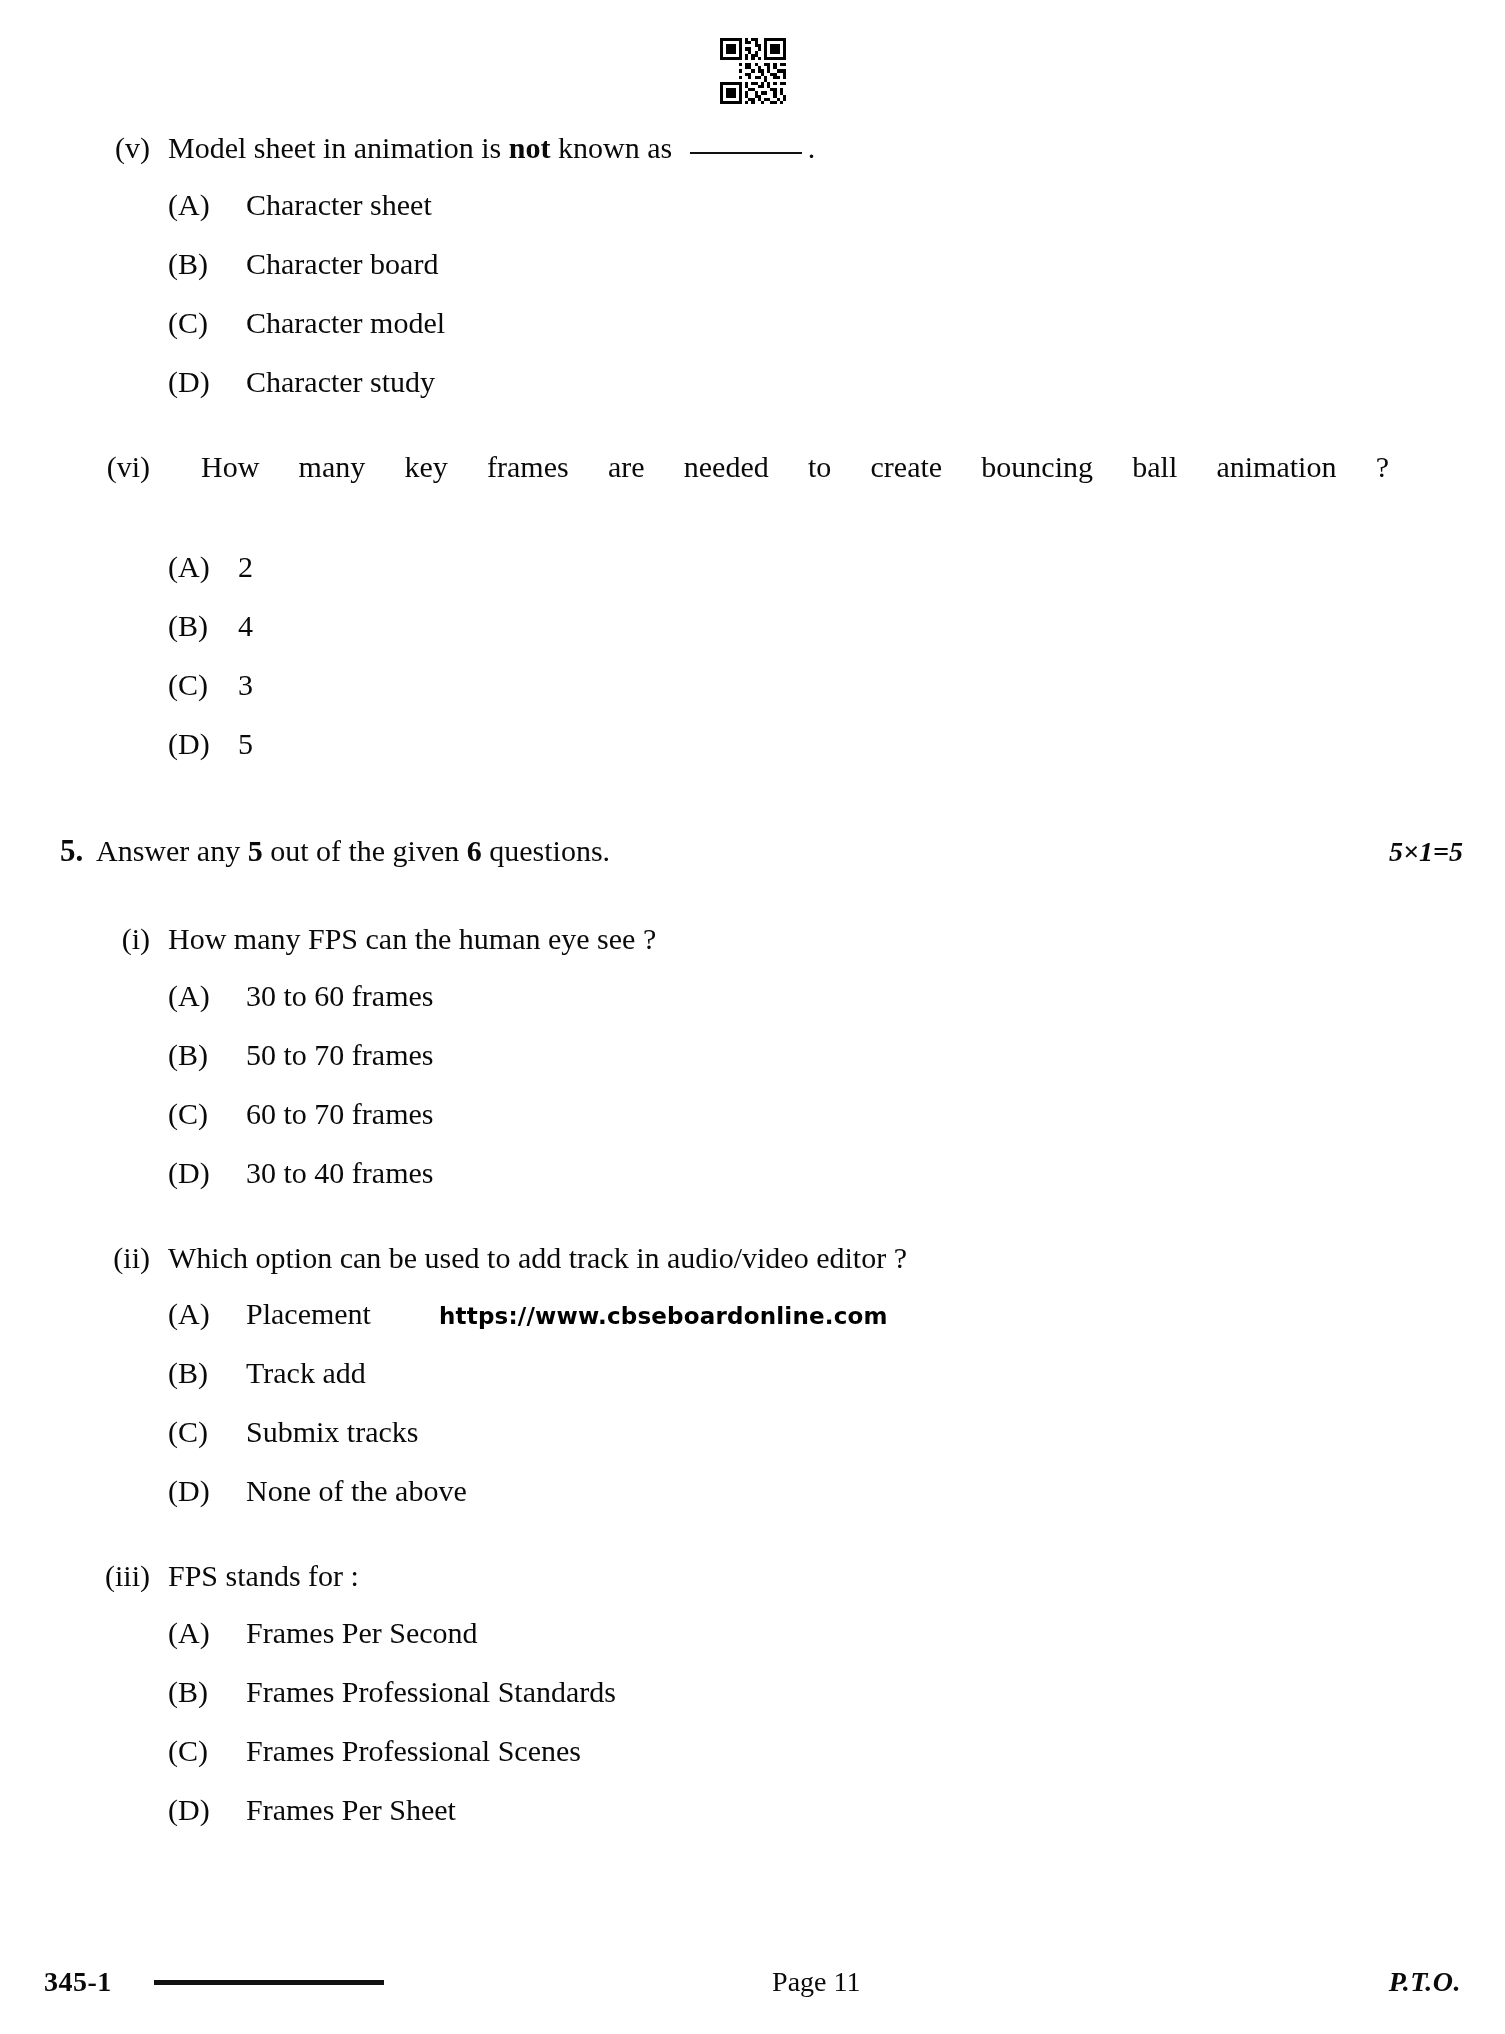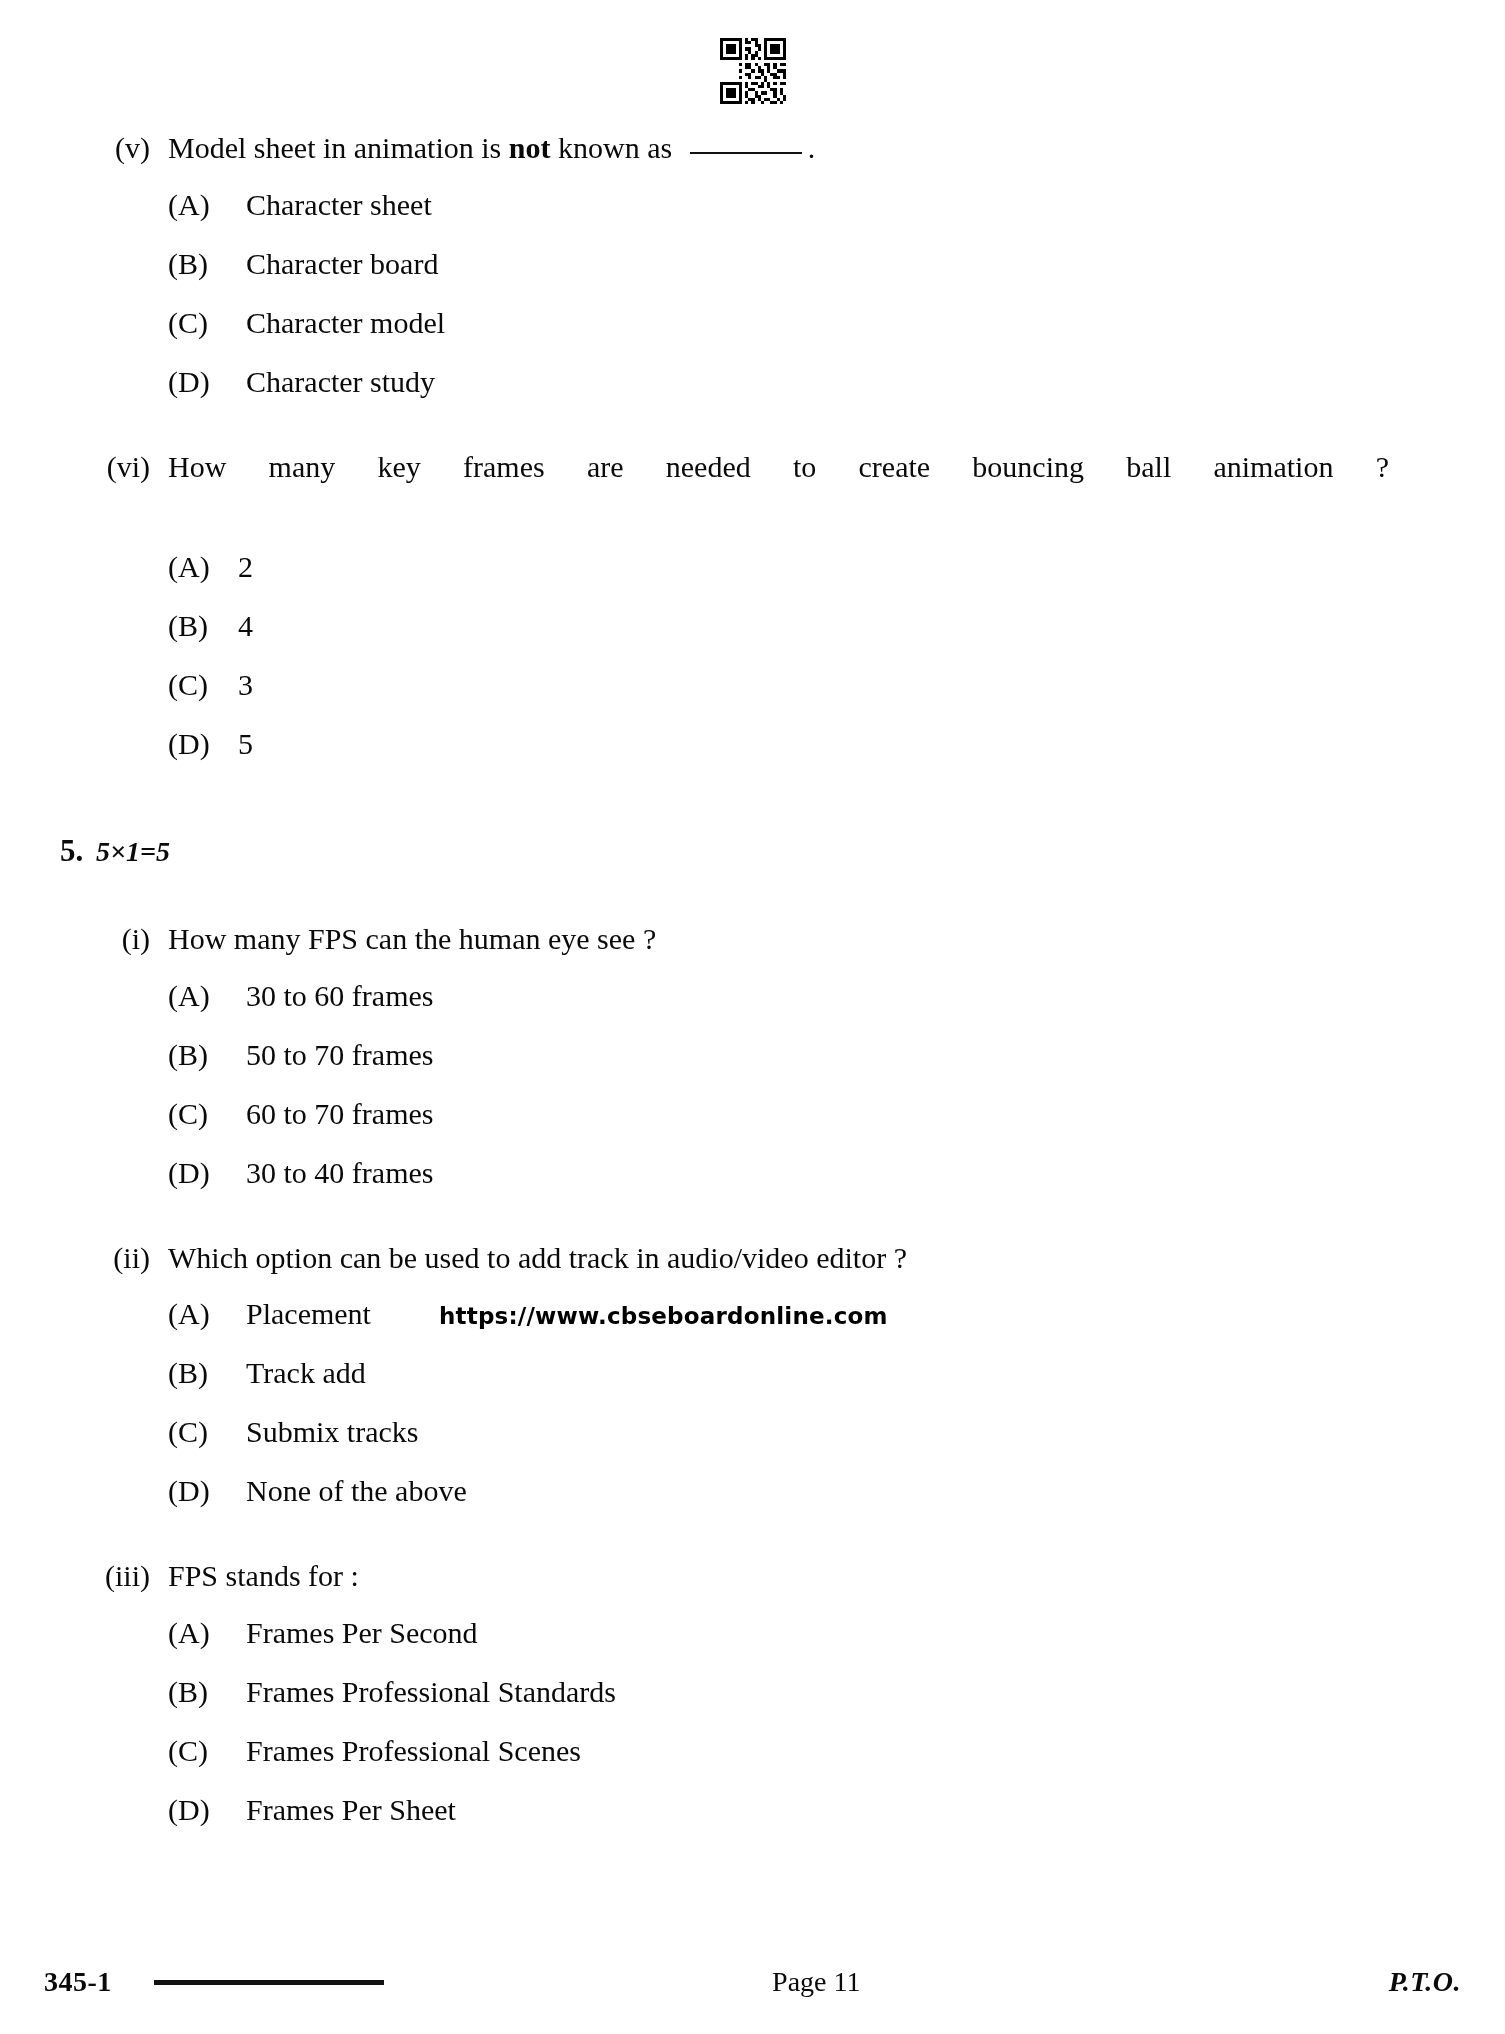--- a/index.html
+++ b/index.html
@@ -78,20 +78,21 @@
     line-height: 1.45;
   }
   .qtext {
     font-size: 30px;
     line-height: 1.45;
     text-align: justify;
     padding-right: 80px;
   }
   .qtext.justify-full {
     text-align: justify;
+    margin-left: 33px;
   }
   .qtext.justify-full::after {
     content: "";
     display: inline-block;
     width: 100%;
   }
   .qtext.nojustify {
     text-align: left;
   }
   .bold-italic {
@@ -346,20 +347,21 @@
               <span class="opt-label narrow">(D)</span>
               <span class="opt-text">5</span>
             </div>
           </div>
         </div>
       </div>
     </div>
 
     <div class="section-head">
       <div class="qnum-main">5.</div>
+      <div class="qbody"><span>Answer any </span><span class="bold-italic">5</span><span> out of the given </span><span class="bold-italic">6</span><span> questions.</span></div>
       <div class="marks">5×1=5</div>
     </div>
 
     <div class="qblock">
       <div class="qrow">
         <div class="qnum-roman">(i)</div>
         <div class="qbody">
           <div class="qtext nojustify">How many FPS can the human eye see ?</div>
           <div class="options">
             <div class="opt">

